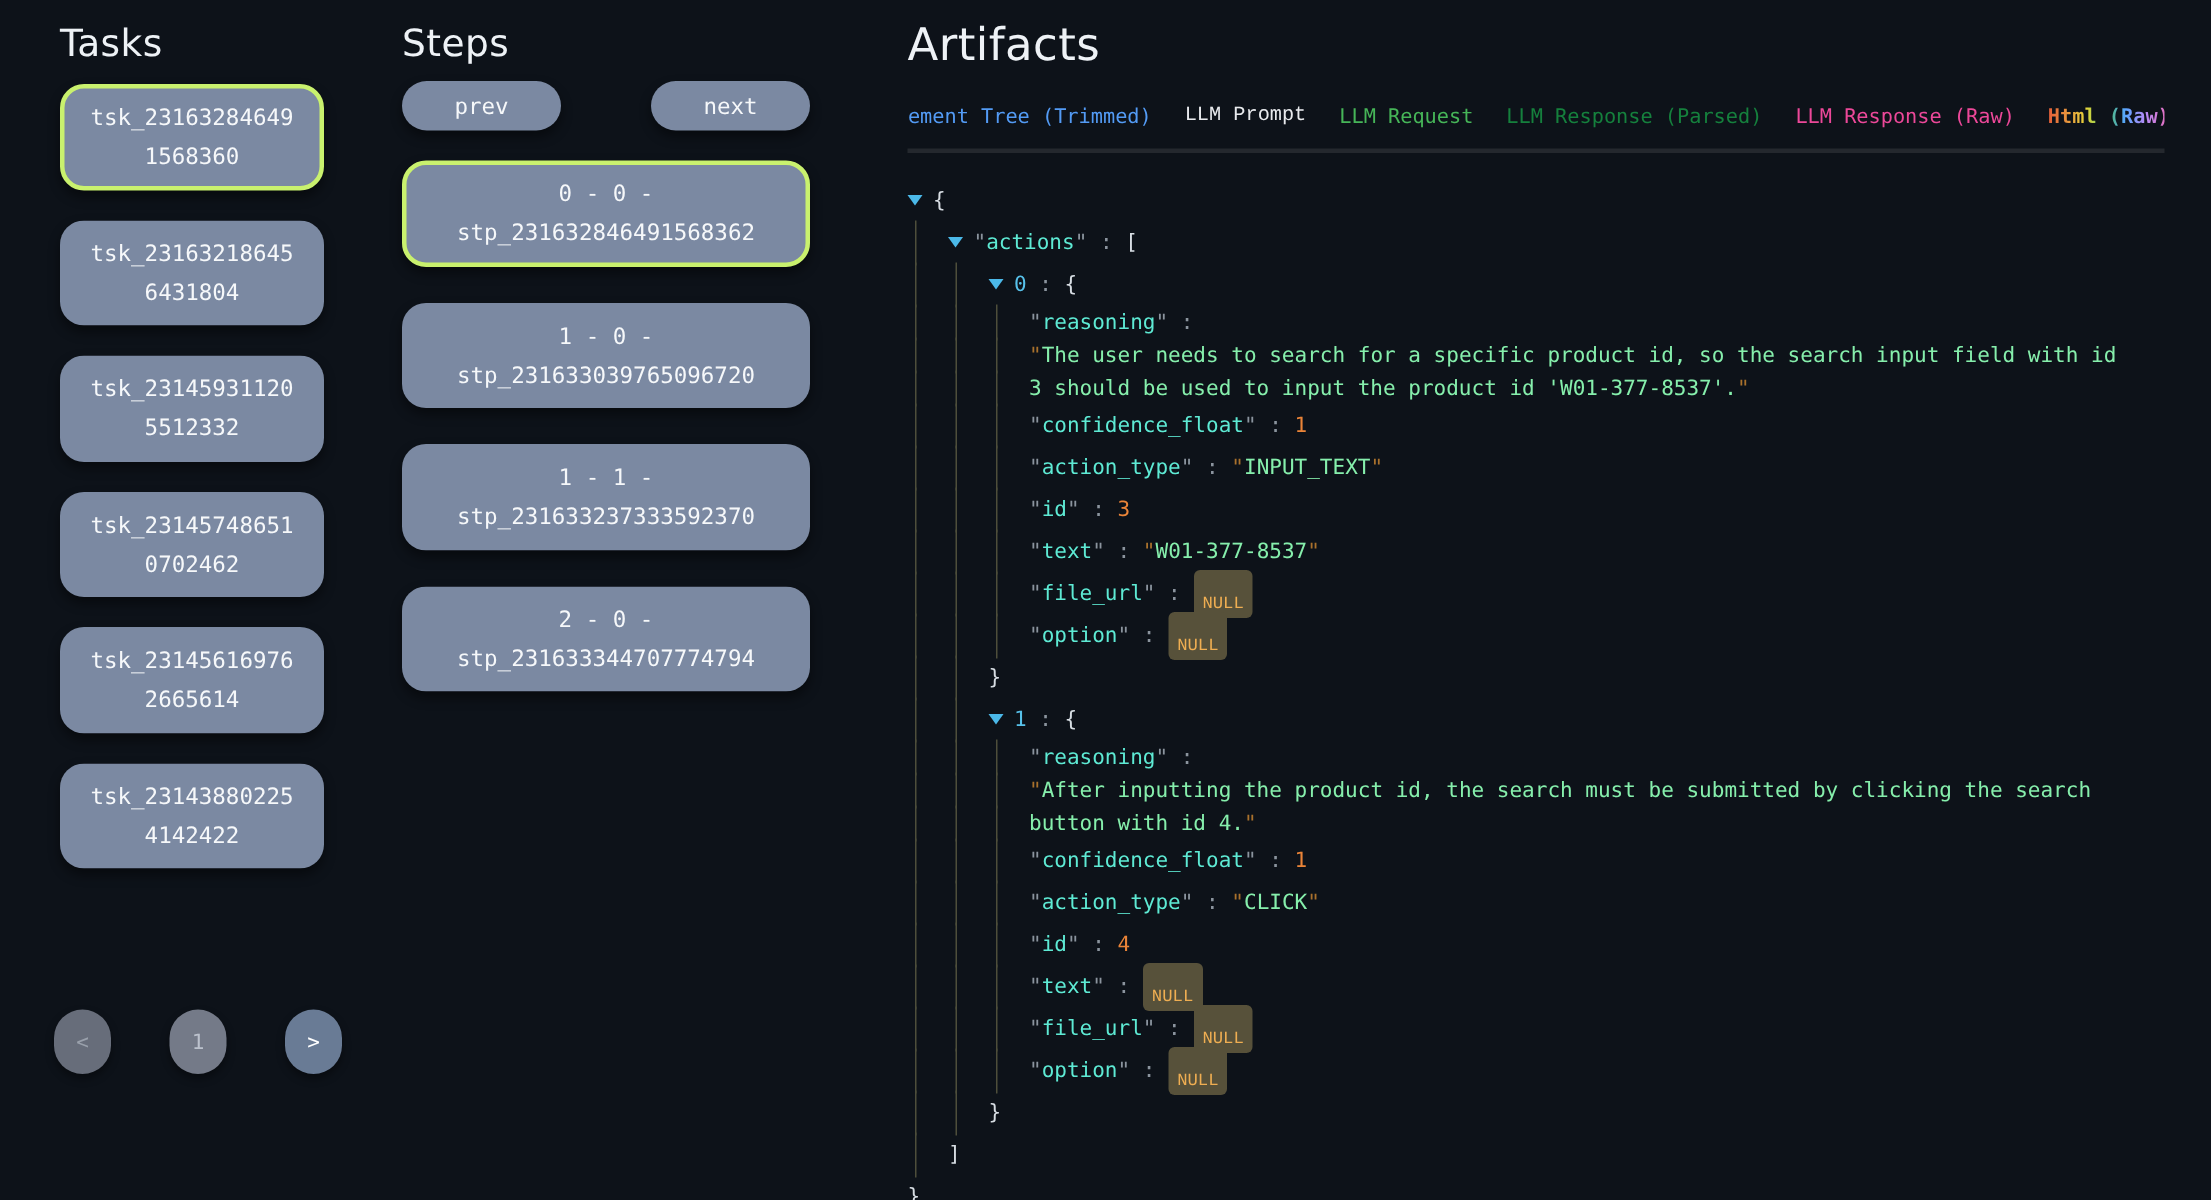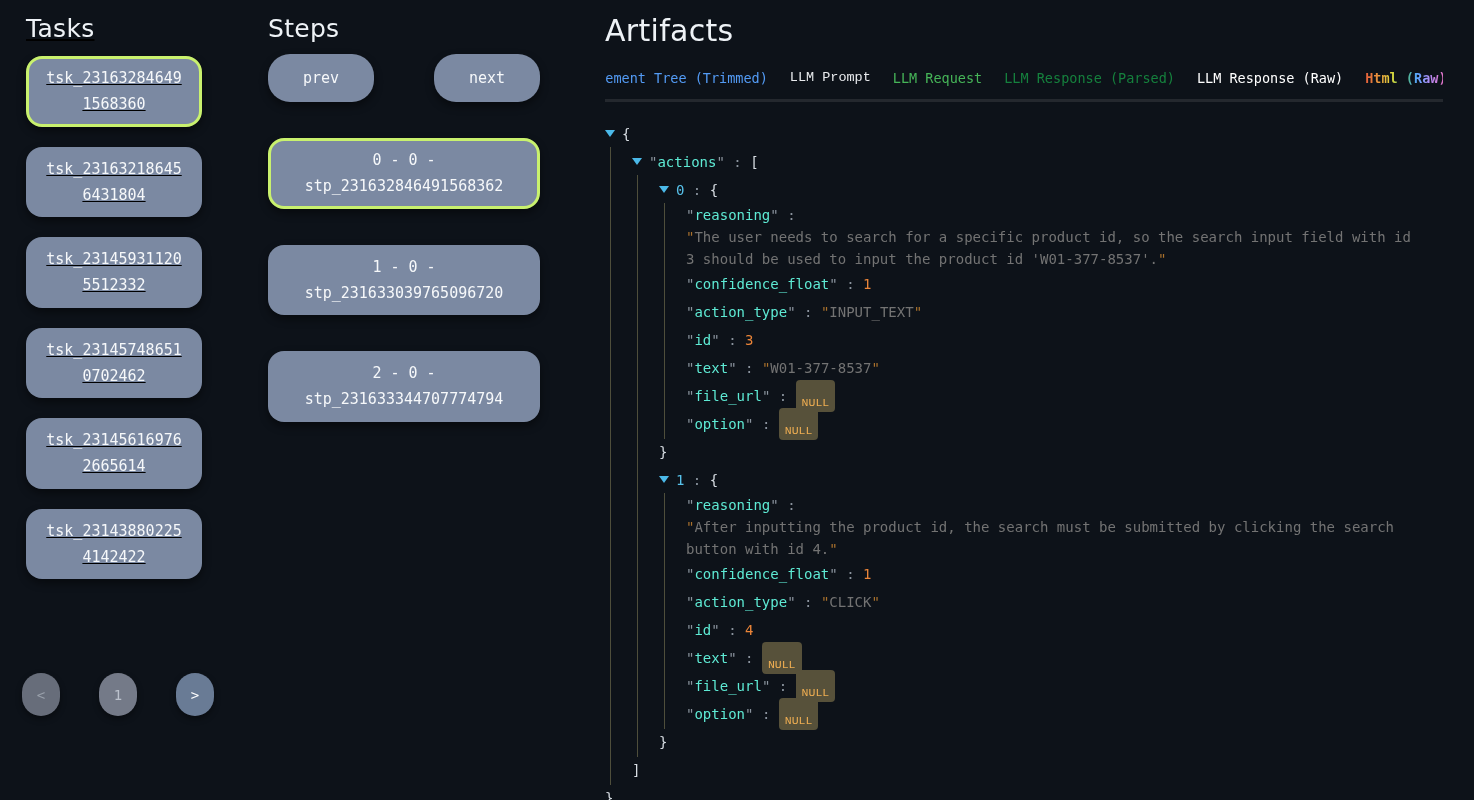--- a/index.html
+++ b/index.html
@@ -10,21 +10,21 @@
     position: relative;
   }
   .panel-title {
     font-family: "DejaVu Sans", "Liberation Sans", sans-serif;
     font-size: 25px;
     font-weight: 500;
     color: #eef2f6;
     letter-spacing: 0.3px;
   }
   
-  .col-tasks { position: absolute; left: 26px; top: 14px; width: 176px; text-decoration: underline; }
+  .col-tasks { position: absolute; left: 40px; top: 14px; width: 176px; }
   .task-list { margin-top: 13px; display: flex; flex-direction: column; gap: 20px; }
   button { border: none; cursor: pointer; font-family: inherit; }
   .task-btn {
     min-height: 68px;
     border-radius: 16px;
     background: #7b89a2;
     color: #f6f8fa;
     font-size: 15px;
     line-height: 1.75;
     padding: 6px 14px;
@@ -43,25 +43,25 @@
     font-size: 14px; display: flex; align-items: center; justify-content: center;
     box-shadow: 0 3px 6px rgba(0,0,0,0.4);
   }
   .pg-prev { background: #676d7a; color: #99a0ab; }
   .pg-page { background: #747a88; color: #bcc2cd; }
   .pg-next { background: #697b95; color: #ffffff; }
   
   .col-steps { position: absolute; left: 268px; top: 14px; width: 272px; }
   .steps-nav { margin-top: 11px; display: flex; justify-content: space-between; }
   .nav-btn {
-    width: 106px; height: 48px; border-radius: 22px;
+    width: 106px; height: 33px; border-radius: 22px;
     background: #7b89a2; color: #f6f8fa; font-size: 15px;
     box-shadow: 0 4px 8px rgba(0,0,0,0.45);
   }
-  .step-list { margin-top: 36px; display: flex; flex-direction: column; gap: 36px; }
+  .step-list { margin-top: 20px; display: flex; flex-direction: column; gap: 24px; }
   .step-btn {
     min-height: 68px;
     border-radius: 16px;
     background: #7b89a2;
     color: #f6f8fa;
     font-size: 15px;
     line-height: 1.75;
     padding: 6px 16px;
     text-align: center;
     border: 3px solid transparent;
@@ -106,21 +106,21 @@
     content: ''; width: 0; height: 0;
     border-left: 5.5px solid transparent;
     border-right: 5.5px solid transparent;
     border-top: 7px solid #4bb9e9;
   }
   .tk { white-space: pre; }
   .tk-q  { color: #8b949e; }
   .tk-k  { color: #5eead4; }
   .tk-c  { color: #8b949e; }
   .tk-qo { color: #a9712c; }
-  .tk-s  { color: #737373; }
+  .tk-s  { color: #86efac; }
   .tk-n  { color: #ea8438; }
   .tk-i  { color: #57c1ea; }
   .tk-b  { color: #d7dde3; }
   .tk-null {
     background: #57513a; color: #efae52;
     font-size: 11.5px; padding: 16px 6px 3px; border-radius: 4px; font-family: Liberation Mono, monospace;
   }
 </style>
 </head>
 <body>
@@ -144,32 +144,33 @@
 
 <div class="col-steps">
   <div class="panel-title">Steps</div>
   <div class="steps-nav">
     <button class="nav-btn">prev</button>
     <button class="nav-btn">next</button>
   </div>
   <div class="step-list">
       <button class="step-btn selected">0 - 0 - stp_231632846491568362</button>
       <button class="step-btn">1 - 0 - stp_231633039765096720</button>
+      <button class="step-btn">1 - 1 - stp_231633237333592370</button>
       <button class="step-btn">2 - 0 - stp_231633344707774794</button>
     </div>
 </div>
 
 <div class="col-artifacts">
   <div class="panel-title">Artifacts</div>
   <div class="tab-strip">
       <div class="tab clipped" style="color: rgb(83, 155, 245);">Element Tree (Trimmed)</div>
       <div class="tab" style="color: rgb(232, 234, 237); font-family: Liberation Mono, monospace;">LLM Prompt</div>
       <div class="tab" style="color: rgb(70, 181, 88);">LLM Request</div>
       <div class="tab active" style="color: #15803d;">LLM Response (Parsed)</div>
-      <div class="tab" style="color: #ffffff;">LLM Response (Raw)</div>
+      <div class="tab" style="color: #ec4899;">LLM Response (Raw)</div>
       <div class="tab rainbow">Html (Raw)</div>
     </div>
   <div class="json-tree">
       <div class="json-line h-std">
         <span class="tri"></span>
         <span class="tk tk-b">{</span>
       </div>
       <div class="json-line h-std">
         <span class="gd"></span>
         <span class="tri"></span>

